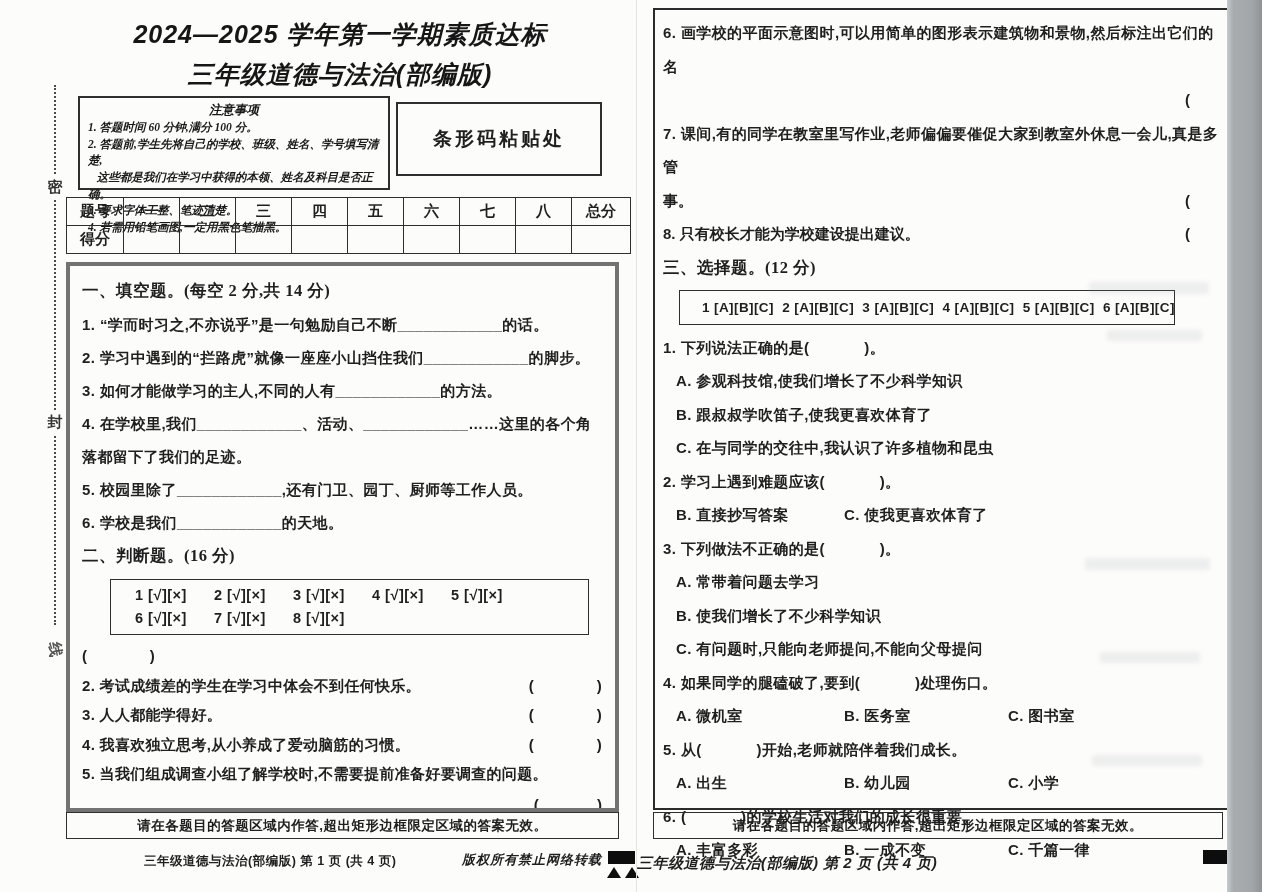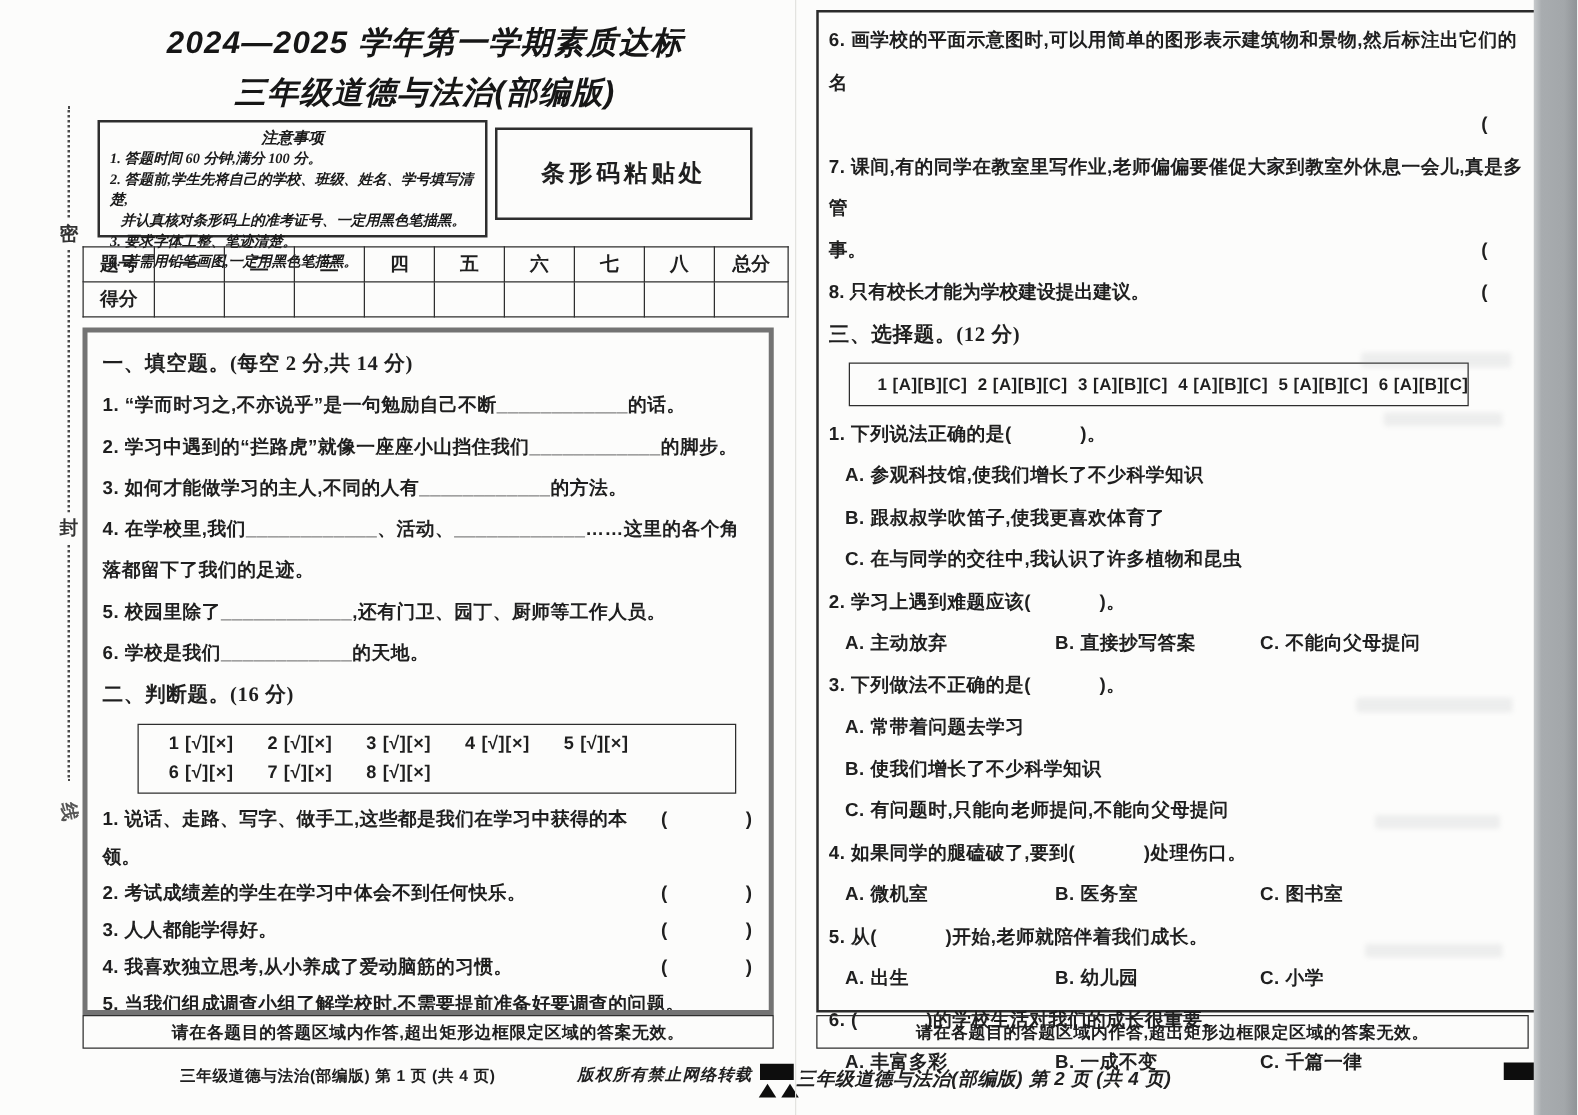--- a/index.html
+++ b/index.html
@@ -111,21 +111,21 @@
     <div class="titles">
       <div class="title-line">2024—2025 学年第一学期素质达标</div>
       <div class="title-line">三年级道德与法治(部编版)</div>
     </div>
 
     <div class="notice-box kai">
       <div class="notice-title">注意事项</div>
       <div class="notice-lines">
         <div>1. 答题时间 60 分钟,满分 100 分。</div>
         <div>2. 答题前,学生先将自己的学校、班级、姓名、学号填写清楚,</div>
-        <div>   并认真核对条形码上的准考证号、一定用黑色笔描黑。</div>
+        <div>   这些都是我们在学习中获得的本领、姓名及科目是否正确。</div>
         <div>3. 要求字体工整、笔迹清楚。</div>
         <div>4. 若需用铅笔画图,一定用黑色笔描黑。</div>
       </div>
     </div>
 
     <div class="barcode-box kai">条形码粘贴处</div>
 
     <table class="score">
       <tbody>
           <tr>
@@ -164,21 +164,20 @@
       <div class="q">5. 校园里除了____________,还有门卫、园丁、厨师等工作人员。</div>
       <div class="q">6. 学校是我们____________的天地。</div>
 
       <div class="sec-title kai">二、判断题。(16 分)</div>
       <div class="judge-grid">
         <div>1 [√][×]      2 [√][×]      3 [√][×]      4 [√][×]      5 [√][×]</div>
         <div>6 [√][×]      7 [√][×]      8 [√][×]</div>
       </div>
 
       <div class="jrow">
-        <span>1. 说话、走路、写字、做手工,这些都是我们在学习中获得的本领。</span>
         <span class="paren">(              )</span>
       </div>
       <div class="jrow">
         <span>2. 考试成绩差的学生在学习中体会不到任何快乐。</span>
         <span class="paren">(              )</span>
       </div>
       <div class="jrow">
         <span>3. 人人都能学得好。</span>
         <span class="paren">(              )</span>
       </div>
@@ -225,23 +224,22 @@
 
       <div class="p2line">1. 下列说法正确的是(            )。</div>
       <div class="opt-stacked">
         <div class="opt">A. 参观科技馆,使我们增长了不少科学知识</div>
         <div class="opt">B. 跟叔叔学吹笛子,使我更喜欢体育了</div>
         <div class="opt">C. 在与同学的交往中,我认识了许多植物和昆虫</div>
       </div>
 
       <div class="p2line">2. 学习上遇到难题应该(            )。</div>
       <div class="opt-row">
-        <div class="opt">A. 主动放弃</div>
         <div class="opt">B. 直接抄写答案</div>
-        <div class="opt">C. 不能向父母提问</div>
+        <div class="opt">C. 使我更喜欢体育了</div>
       </div>
 
       <div class="p2line">3. 下列做法不正确的是(            )。</div>
       <div class="opt-stacked">
         <div class="opt">A. 常带着问题去学习</div>
         <div class="opt">B. 使我们增长了不少科学知识</div>
         <div class="opt">C. 有问题时,只能向老师提问,不能向父母提问</div>
       </div>
 
       <div class="p2line">4. 如果同学的腿磕破了,要到(            )处理伤口。</div>

